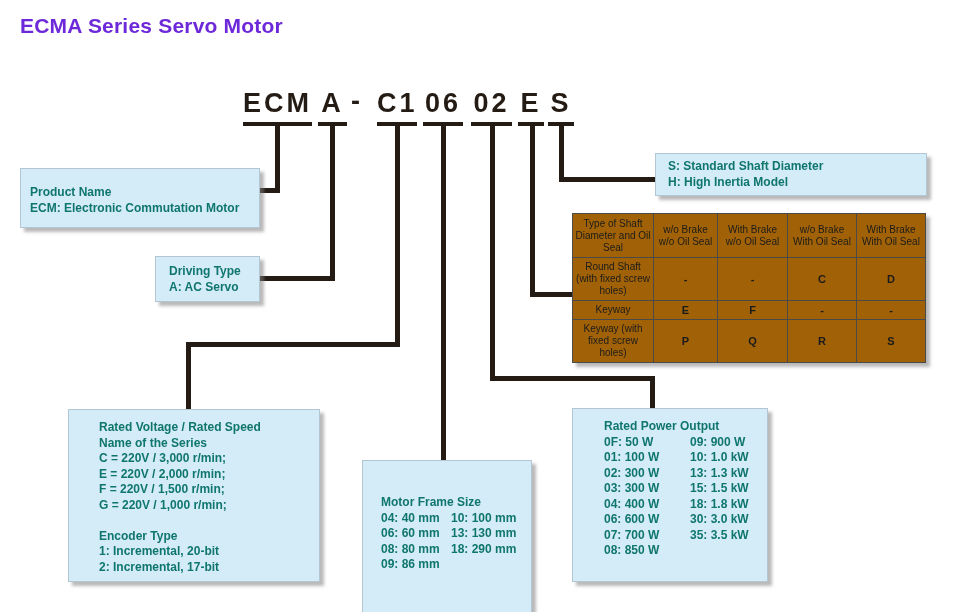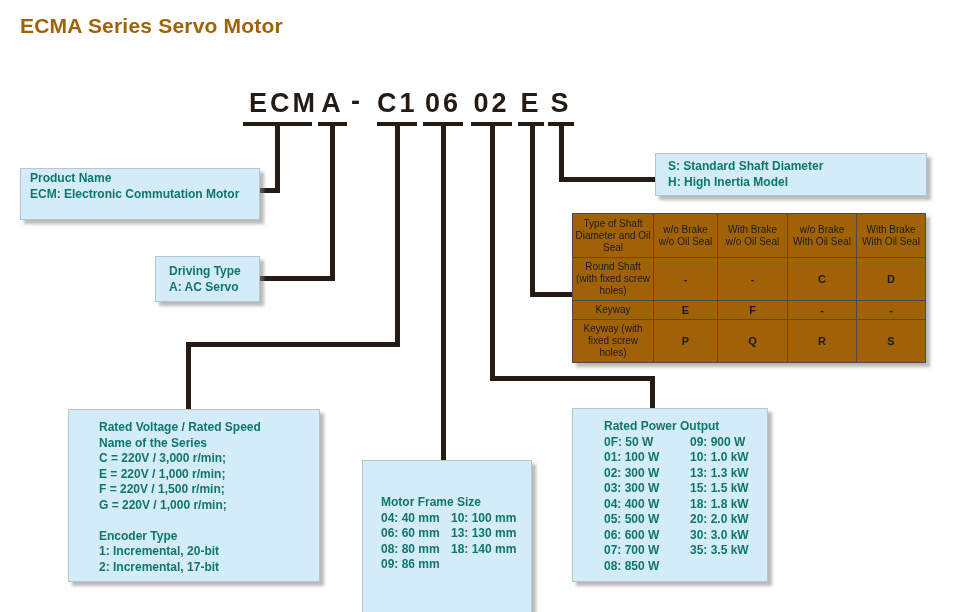--- a/index.html
+++ b/index.html
@@ -2,21 +2,21 @@
 <html><head>
 <meta charset="utf-8">
 <style>
   html,body{margin:0;padding:0;background:#ffffff;}
   body{
     width:975px;height:612px;position:relative;overflow:hidden;
     font-family:"Liberation Sans",sans-serif;color:#1b1b1b;
   }
   .abs{position:absolute;}
   .page-title{
-    font-size:21px;font-weight:bold;color:#a16207;letter-spacing:0.2px;
+    font-size:21px;font-weight:bold;color:#6d28d9;letter-spacing:0.2px;
   }
   .code-seg{
     font-size:27px;font-weight:bold;color:#241b14;text-align:center;
     letter-spacing:3px;line-height:30px;white-space:nowrap;
   }
   .uline{background:#241b14;height:4px;}
   .conn{background:#241b14;}
   .callout{
     background:#d4ebf8;border:1px solid #b3c6d2;
     box-shadow:4px 4px 3px rgba(130,130,130,0.55);
@@ -38,21 +38,21 @@
     font-size:10px;font-weight:normal;line-height:12px;padding:2px 1px;
     color:#1b1b1b;
   }
   .shaft-table .code{font-size:11px;font-weight:bold;}
 </style>
 </head>
 <body>
 
 <div class="abs page-title" style="left:20px;top:14px;">ECMA Series Servo Motor</div>
 
-<div class="abs code-seg" style="left:249px;top:88px;width:69px;">ECM</div>
+<div class="abs code-seg" style="left:243px;top:88px;width:69px;">ECM</div>
 <div class="abs code-seg" style="left:318px;top:88px;width:29px;">A</div>
 <div class="abs code-seg" style="left:347px;top:86px;width:20px;">-</div>
 <div class="abs code-seg" style="left:377px;top:88px;width:40px;">C1</div>
 <div class="abs code-seg" style="left:423px;top:88px;width:40px;">06</div>
 <div class="abs code-seg" style="left:471px;top:88px;width:41px;">02</div>
 <div class="abs code-seg" style="left:518px;top:88px;width:26px;">E</div>
 <div class="abs code-seg" style="left:548px;top:88px;width:26px;">S</div>
 
 <div class="abs uline" style="left:243px;top:122px;width:69px;"></div>
 <div class="abs uline" style="left:318px;top:122px;width:29px;"></div>
@@ -77,21 +77,21 @@
 <div class="abs conn" style="left:490px;top:124px;width:5px;height:257px;"></div>
 <div class="abs conn" style="left:490px;top:376px;width:165px;height:5px;"></div>
 <div class="abs conn" style="left:650px;top:376px;width:5px;height:35px;"></div>
 
 <div class="abs conn" style="left:530px;top:124px;width:5px;height:173px;"></div>
 <div class="abs conn" style="left:530px;top:292px;width:45px;height:5px;"></div>
 
 <div class="abs conn" style="left:559px;top:124px;width:5px;height:58px;"></div>
 <div class="abs conn" style="left:559px;top:177px;width:99px;height:5px;"></div>
 
-<div class="abs callout" style="left:20px;top:168px;width:240px;height:52px;padding:2px 0 0 9px;">
+<div class="abs callout" style="left:20px;top:168px;width:240px;height:60px;padding:16px 0 0 9px;">
   <div class="ln">Product Name</div>
   <div class="ln">ECM: Electronic Commutation Motor</div>
 </div>
 
 <div class="abs callout" style="left:155px;top:256px;width:105px;height:46px;padding:7px 0 0 13px;">
   <div class="ln">Driving Type</div>
   <div class="ln">A: AC Servo</div>
 </div>
 
 <div class="abs callout" style="left:655px;top:153px;width:272px;height:43px;padding:5px 0 0 12px;">
@@ -136,42 +136,42 @@
     <td class="code">R</td>
     <td class="code">S</td>
   </tr>
 </tbody>
   </table>
 
 <div class="abs callout" style="left:68px;top:409px;width:252px;height:173px;padding:10px 0 0 30px;">
   <div class="ln">Rated Voltage / Rated Speed</div>
   <div class="ln">Name of the Series</div>
   <div class="ln">C = 220V / 3,000 r/min;</div>
-  <div class="ln">E = 220V / 1,000 r/min;</div>
+  <div class="ln">E = 220V / 2,000 r/min;</div>
   <div class="ln">F = 220V / 1,500 r/min;</div>
   <div class="ln">G = 220V / 1,000 r/min;</div>
   <div class="ln"></div>
   <div class="ln">Encoder Type</div>
   <div class="ln">1: Incremental, 20-bit</div>
   <div class="ln">2: Incremental, 17-bit</div>
 </div>
 
 <div class="abs callout" style="left:362px;top:460px;width:170px;height:156px;padding:34px 0 0 18px;">
   <div class="ln">Motor Frame Size</div>
   <div class="ln pair-row">
     <span class="c1" style="width:70px">04: 40 mm</span>
     <span>10: 100 mm</span>
   </div>
   <div class="ln pair-row">
     <span class="c1" style="width:70px">06: 60 mm</span>
     <span>13: 130 mm</span>
   </div>
   <div class="ln pair-row">
     <span class="c1" style="width:70px">08: 80 mm</span>
-    <span>18: 140 mm</span>
+    <span>18: 290 mm</span>
   </div>
   <div class="ln pair-row">
     <span class="c1" style="width:70px">09: 86 mm</span>
     <span></span>
   </div>
 </div>
 
 <div class="abs callout" style="left:572px;top:408px;width:196px;height:174px;padding:10px 0 0 31px;">
   <div class="ln">Rated Power Output</div>
   <div class="ln pair-row">
@@ -188,24 +188,20 @@
   </div>
   <div class="ln pair-row">
     <span class="c1" style="width:86px">03: 300 W</span>
     <span>15: 1.5 kW</span>
   </div>
   <div class="ln pair-row">
     <span class="c1" style="width:86px">04: 400 W</span>
     <span>18: 1.8 kW</span>
   </div>
   <div class="ln pair-row">
-    <span class="c1" style="width:86px">05: 500 W</span>
-    <span>20: 2.0 kW</span>
-  </div>
-  <div class="ln pair-row">
     <span class="c1" style="width:86px">06: 600 W</span>
     <span>30: 3.0 kW</span>
   </div>
   <div class="ln pair-row">
     <span class="c1" style="width:86px">07: 700 W</span>
     <span>35: 3.5 kW</span>
   </div>
   <div class="ln pair-row">
     <span class="c1" style="width:86px">08: 850 W</span>
     <span></span>

